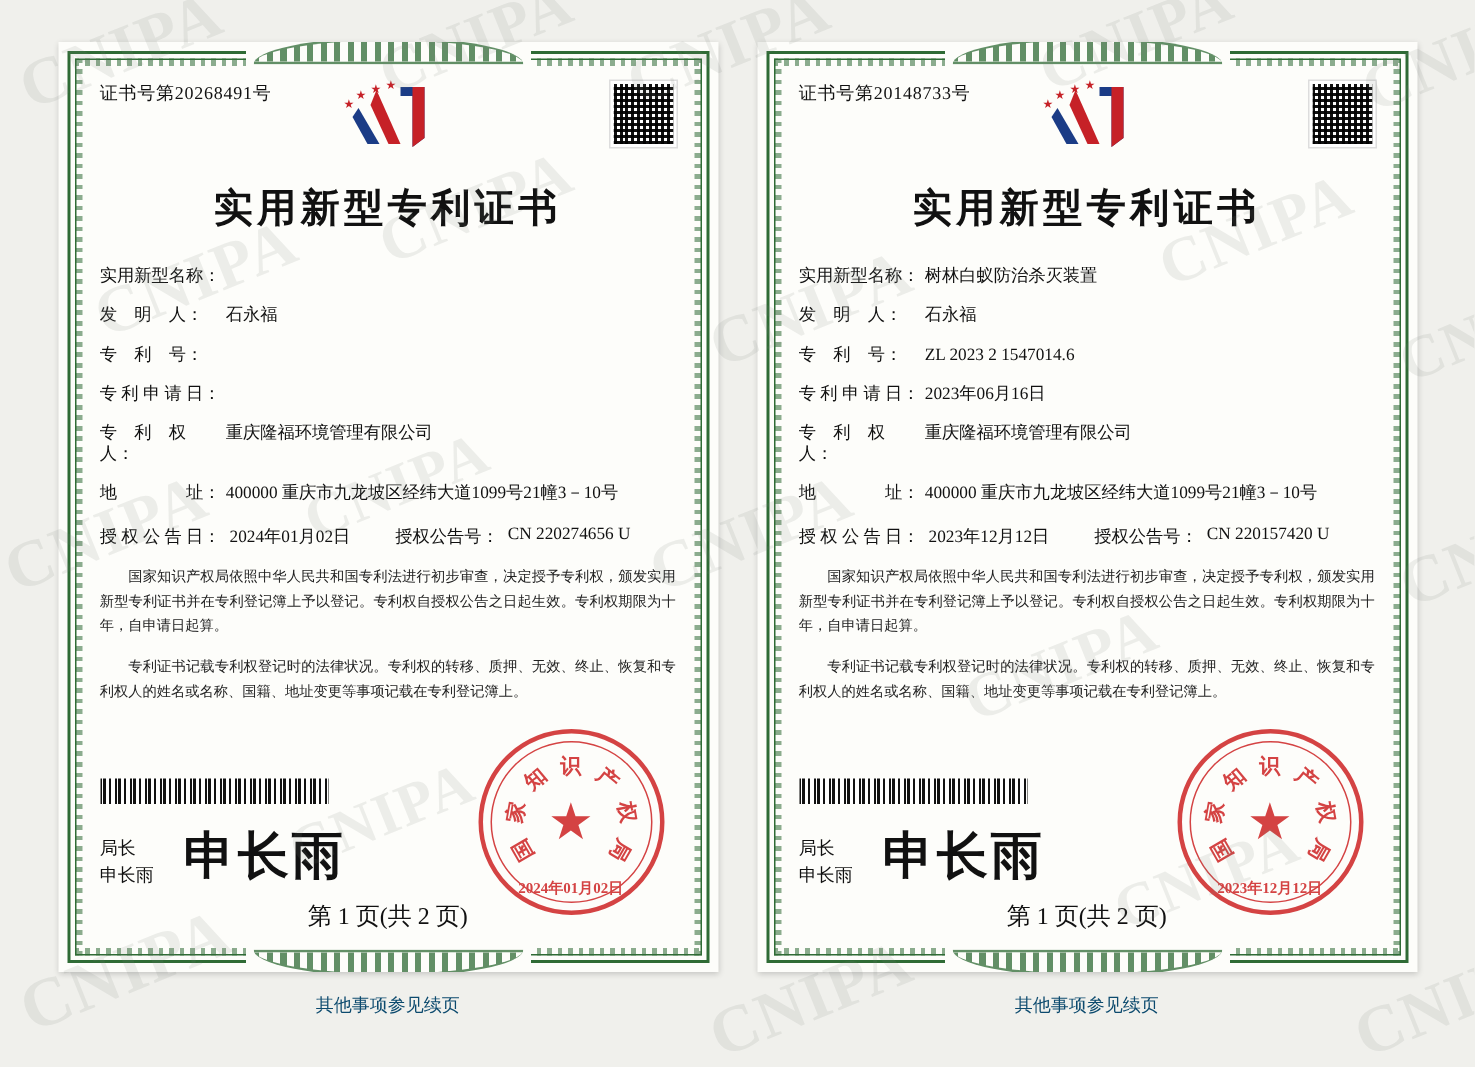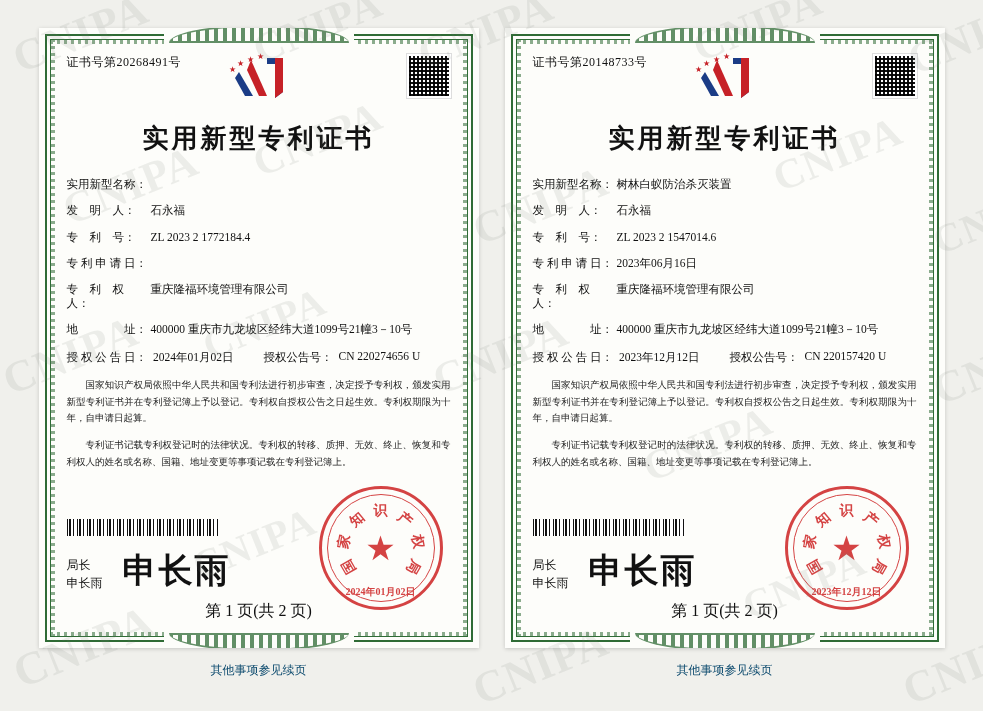--- a/index.html
+++ b/index.html
@@ -244,21 +244,20 @@
         <div class="fields">
             <div class="field">
               <div class="flabel">实用新型名称：</div>
             </div>
             <div class="field">
               <div class="flabel">发　明　人：</div>
               <div class="fvalue">石永福</div>
             </div>
             <div class="field">
               <div class="flabel">专　利　号：</div>
-              <div class="fvalue">ZL 2023 2 1772184.4</div>
             </div>
             <div class="field">
               <div class="flabel">专 利 申 请 日：</div>
             </div>
             <div class="field">
               <div class="flabel">专　利　权　人：</div>
               <div class="fvalue">重庆隆福环境管理有限公司</div>
             </div>
             <div class="field">
               <div class="flabel">地　　　　址：</div>

